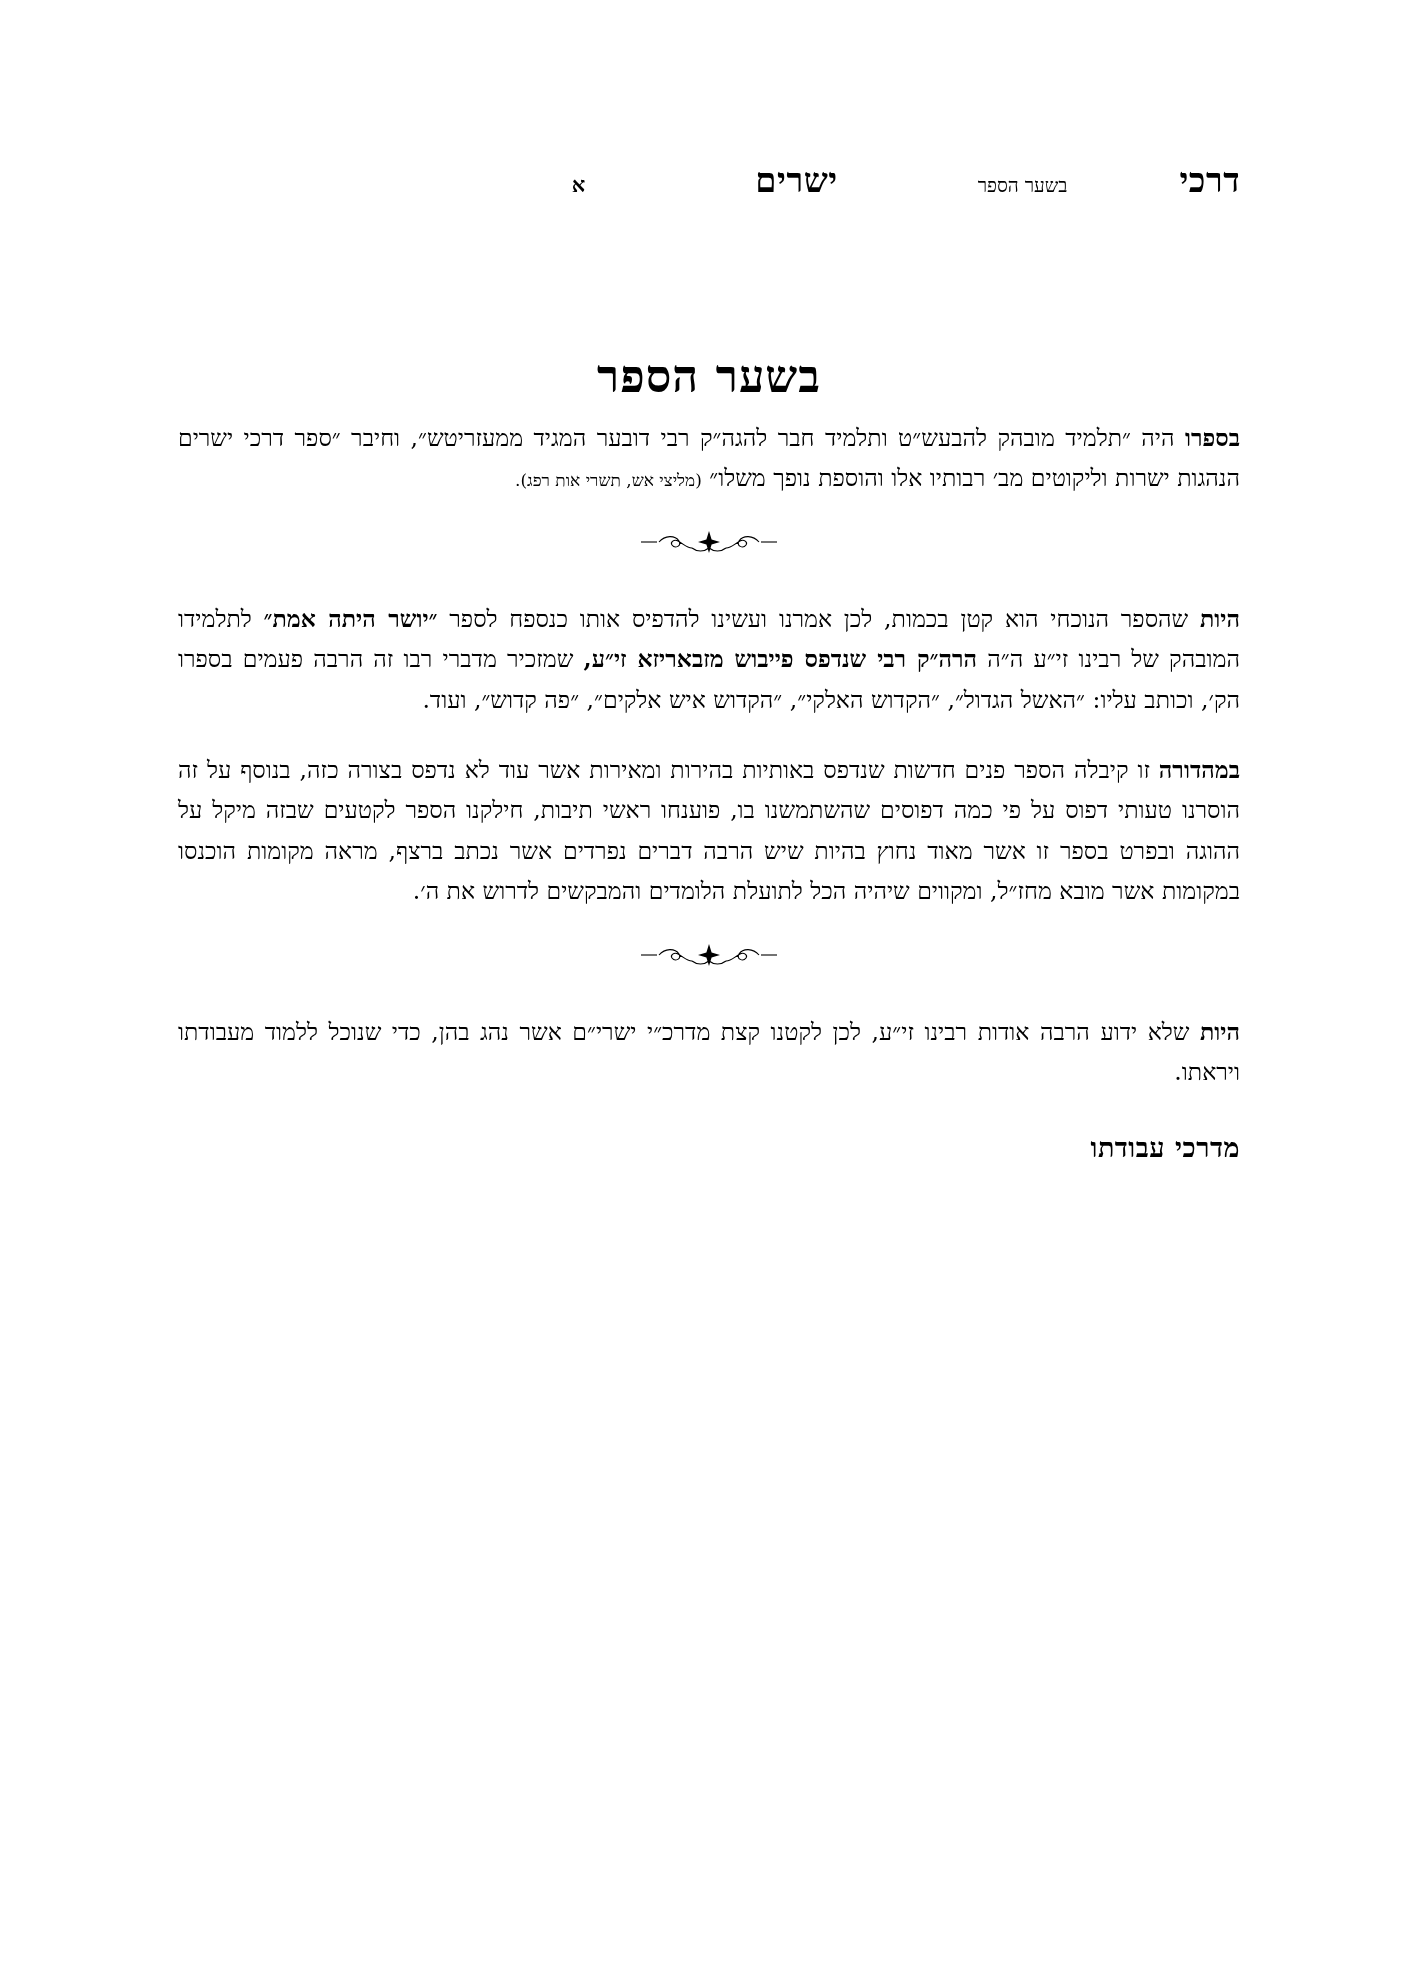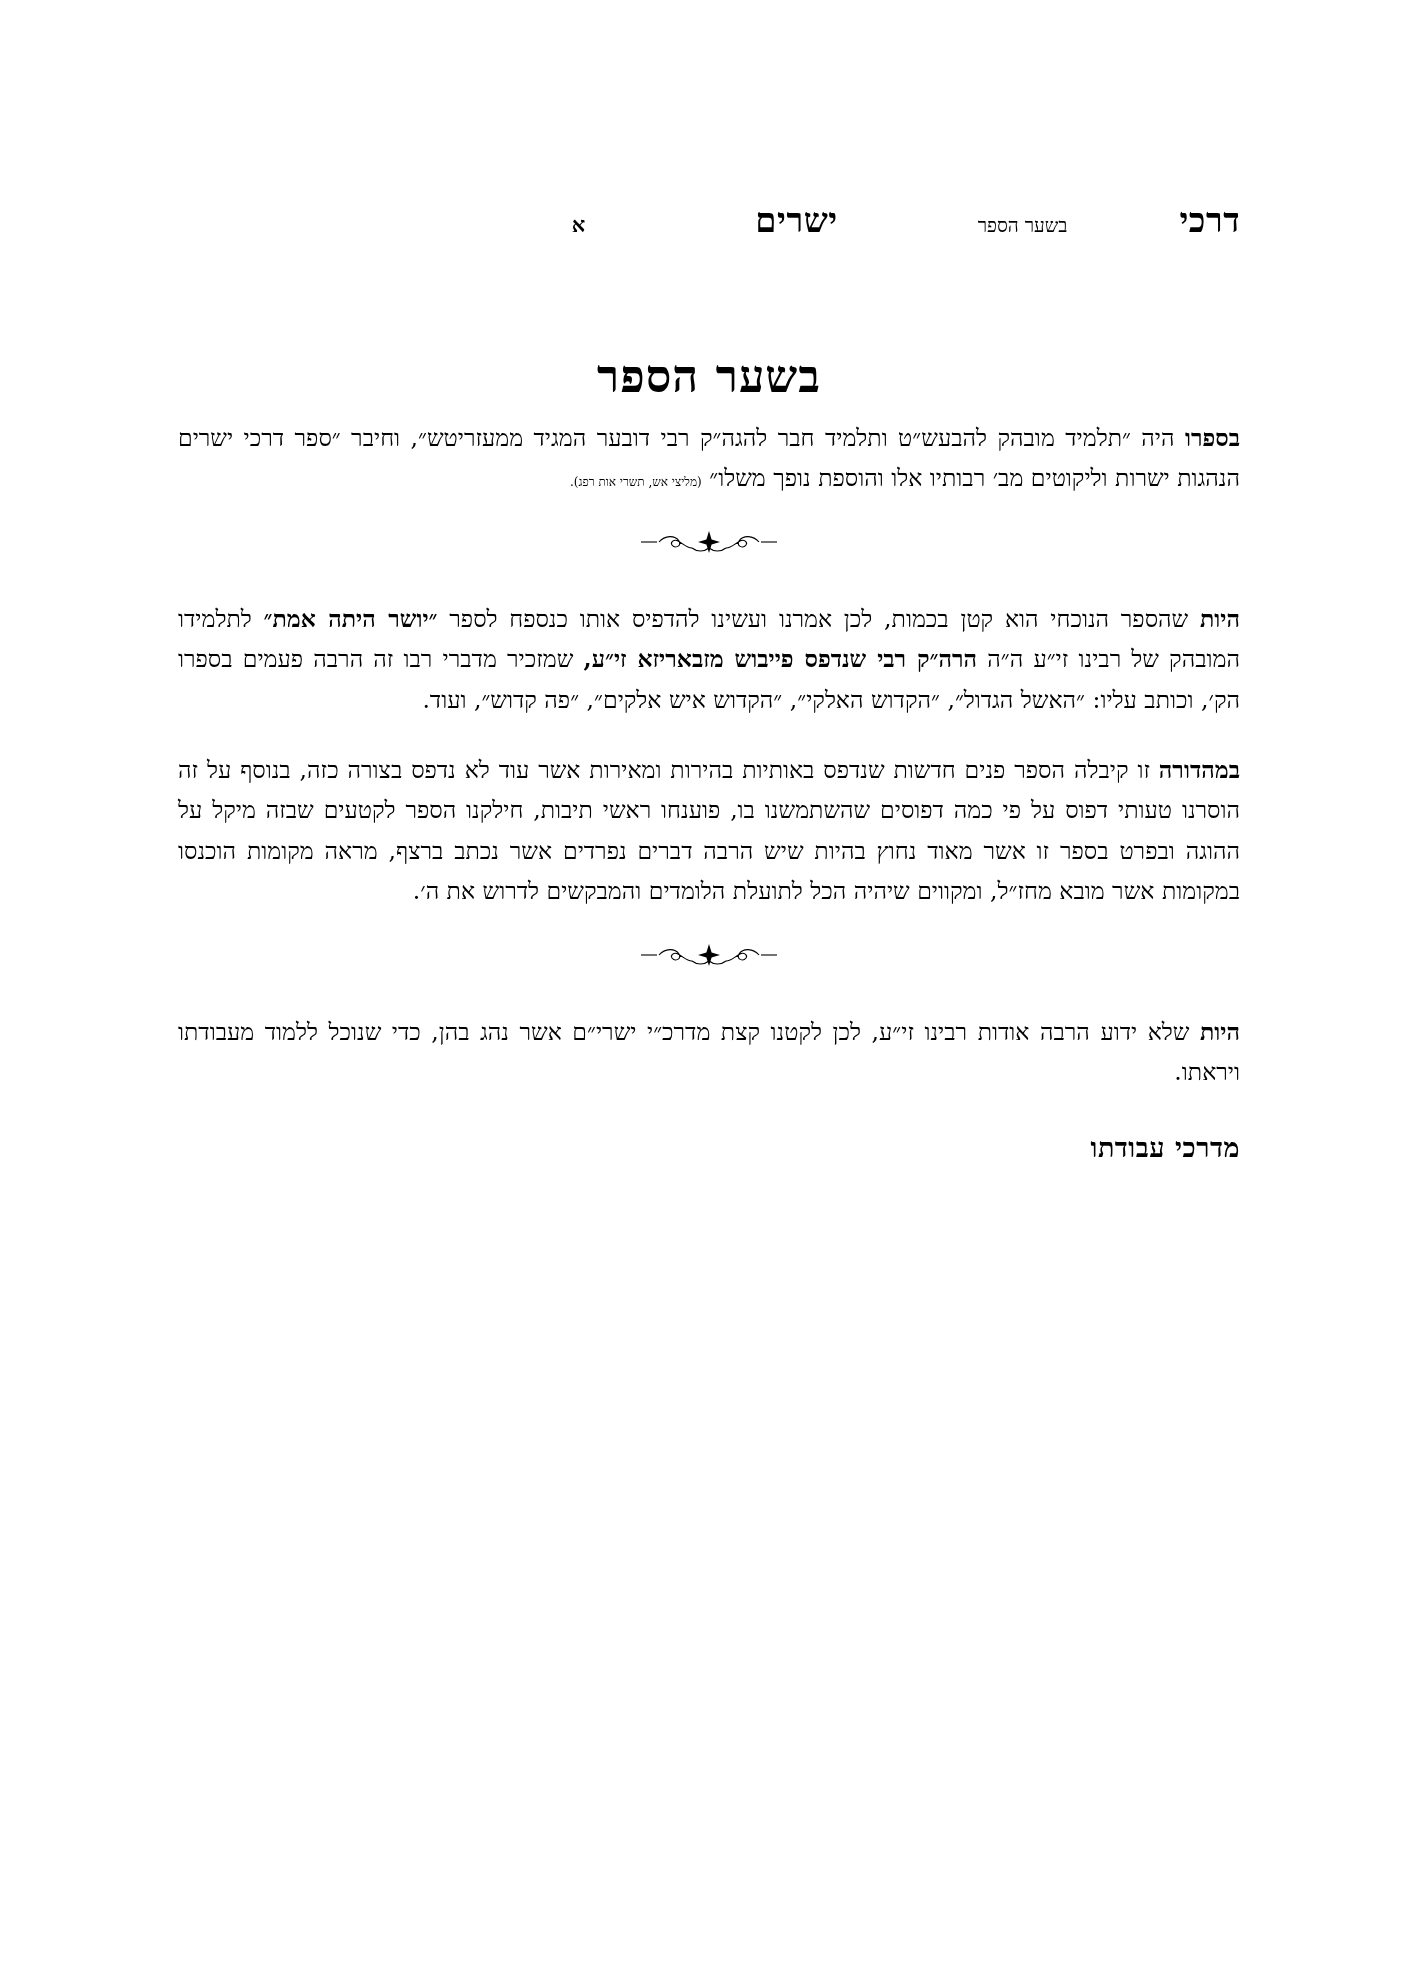--- a/index.html
+++ b/index.html
@@ -49,21 +49,20 @@
     font-weight: normal;
     white-space: nowrap;
     margin-right: 112px;
   }
   .rh-book-left {
     font-size: 34px;
     font-weight: bold;
     letter-spacing: 0.5px;
     white-space: nowrap;
     margin-right: 140px;
-    margin-top: 40px;
   }
   .rh-folio {
     font-size: 21px;
     font-weight: bold;
     white-space: nowrap;
     margin-right: 170px;
   }
 
   
   .main-title {
@@ -95,21 +94,21 @@
     text-justify: inter-word;
   }
 
   b.lead {
     font-weight: bold;
   }
   b.bold-inline {
     font-weight: bold;
   }
   span.small-note {
-    font-size: 12px;
+    font-size: 17px;
   }
 
   
   .ornament {
     text-align: center;
     margin: 30px 0 44px 0;
     height: 26px;
     line-height: 26px;
   }
   .ornament svg { vertical-align: middle; }

